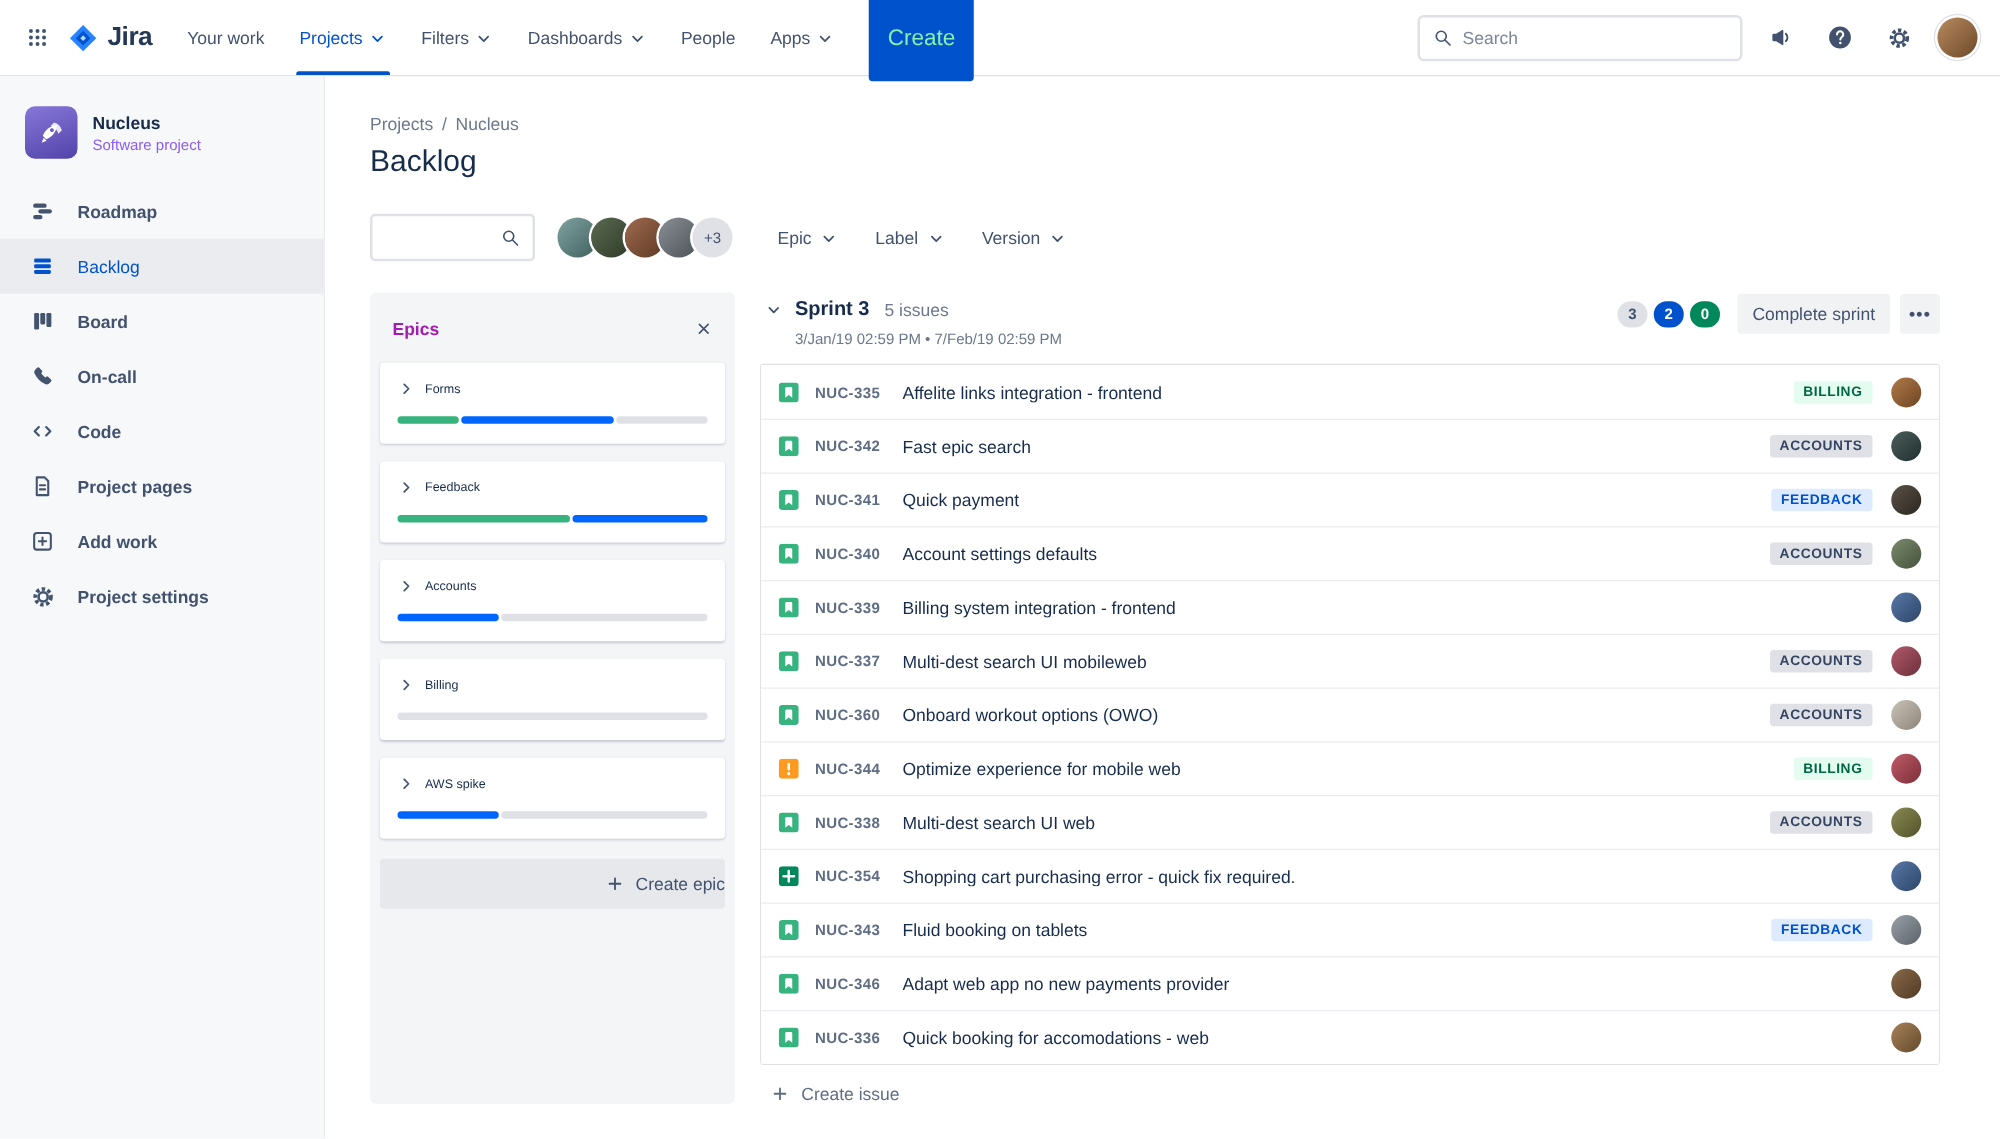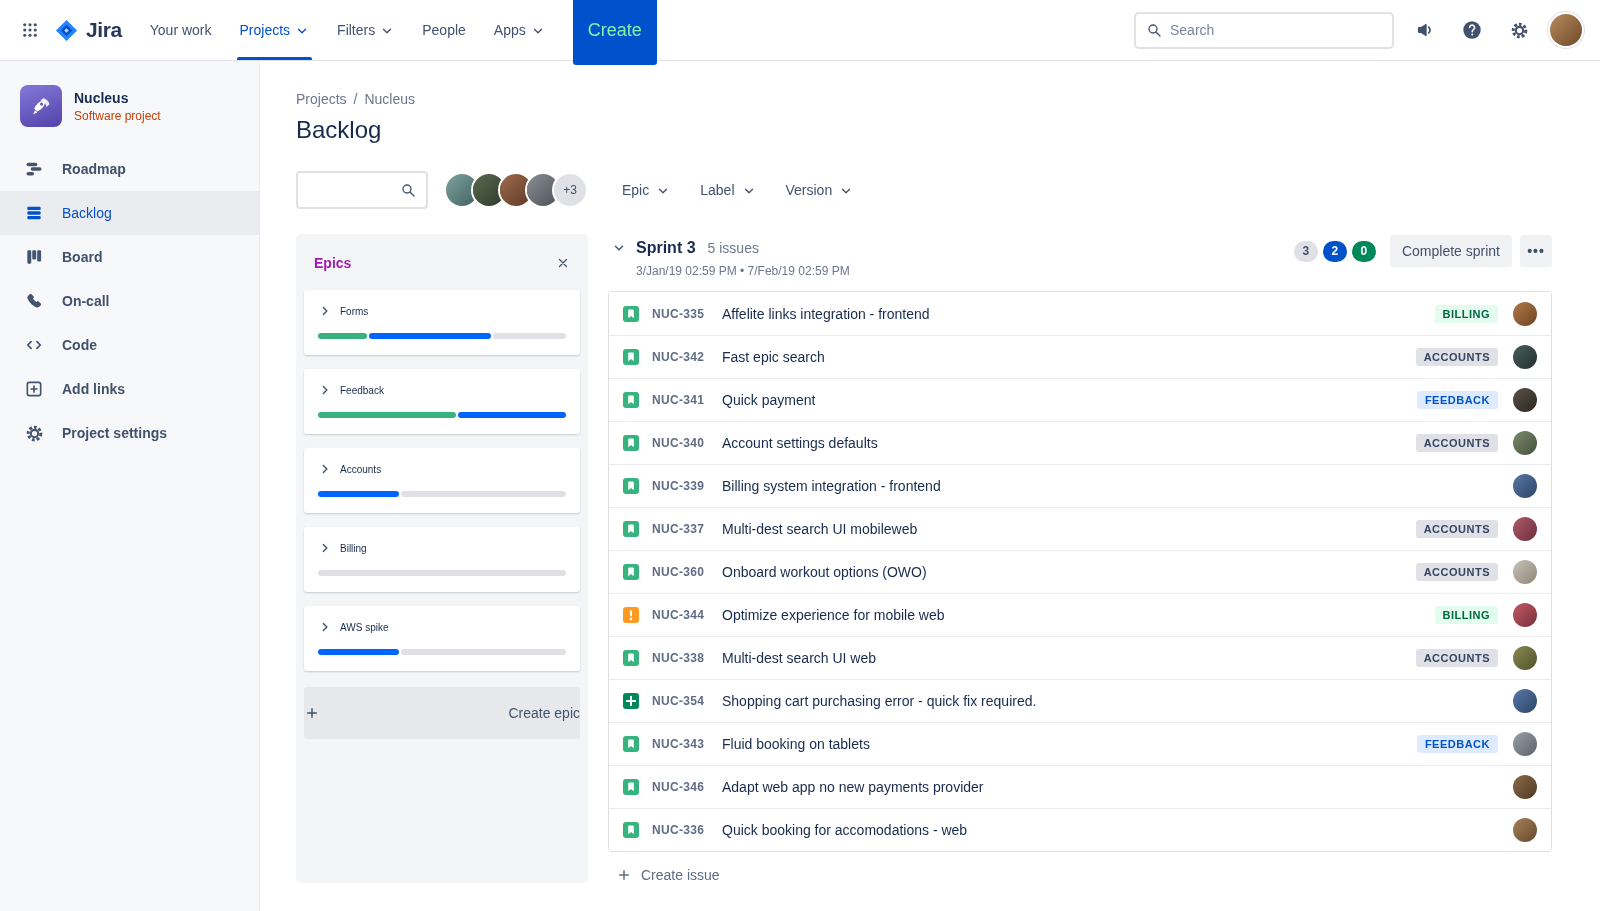--- a/index.html
+++ b/index.html
@@ -42,21 +42,21 @@
 
   
   .body-row { display:flex; flex:1; min-height:0; }
 
   
   .sidebar { width:260px; flex:none; background:#F7F8F9; border-right:1px solid #EBECF0; padding-top:24px; }
   .project-header { display:flex; align-items:center; gap:12px; padding:0 16px 0 20px; margin-bottom:20px; }
   .project-avatar { width:42px; height:42px; border-radius:8px; background:linear-gradient(160deg,#8777D9,#5243AA);
                     display:flex; align-items:center; justify-content:center; }
   .project-name { font-size:14px; font-weight:700; color:#172B4D; }
-  .project-type { font-size:12px; color:#c2410c; margin-top:3px; }
+  .project-type { font-size:12px; color:#8b5cf6; margin-top:3px; }
   .sidebar-item { width:100%; height:44px; display:flex; align-items:center; gap:17px; padding:0 12px 0 23px;
                   font-size:14px; color:#42526E; text-align:left;font-weight:bold; }
   .sidebar-item .icon { color:#44546F; width:22px; }
   .sidebar-item.active { background:#EBECF0; color:#0052CC; font-weight:500; }
   .sidebar-item.active .icon { color:#0052CC; }
 
   
   .main { flex:1; min-width:0; padding:30px 48px 28px 36px; display:flex; flex-direction:column; }
   .breadcrumb { font-size:14px; color:#6B778C; display:flex; gap:7px; }
   .breadcrumb a { color:#6B778C; text-decoration:none; cursor:pointer; }
@@ -79,21 +79,21 @@
 
   
   .epics-panel { width:292px; flex:none; background:#F4F5F7; border-radius:5px; padding:8px; display:flex; flex-direction:column; }
   .epics-header { display:flex; align-items:center; justify-content:space-between; padding:8px 4px 14px 10px; }
   .epics-title { font-size:14px; font-weight:600; color:#a21caf; }
   .epic-card { background:#fff; border-radius:3px; box-shadow:0 1px 2px rgba(9,30,66,0.2); padding:14px 14px 16px; margin-bottom:14px; }
   .epic-name-row { display:flex; align-items:center; gap:8px; margin-bottom:15px; color:#44546F; }
   .epic-name { font-size:10px; font-weight:400; color:#172B4D; }
   .epic-progress { display:flex; gap:2px; height:6px; }
   .epic-progress .seg { border-radius:3px; height:100%; }
-  .create-epic { display:flex; align-items:center; justify-content:space-between; gap:8px; height:52px; width:100%;
+  .create-epic { display:flex; align-items:center; justify-content:flex-end; gap:8px; height:40px; width:100%;
                  background:rgba(9,30,66,0.06); border-radius:3px; color:#42526E; font-size:14px; font-weight:500; margin-top:2px; }
 
   
   .sprint-area { flex:1; min-width:0; display:flex; flex-direction:column; }
   .sprint-header { display:flex; align-items:flex-start; justify-content:space-between; padding:3px 0 13px; }
   .sprint-title-row { display:flex; align-items:center; gap:6px; }
   .sprint-name { font-size:16px; font-weight:600; color:#172B4D; }
   .sprint-count { font-size:14px; color:#6B778C; margin-left:6px; }
   .sprint-dates { font-size:12px; color:#6B778C; margin:5px 0 0 28px; }
   .sprint-right { display:flex; align-items:center; gap:8px; margin-top:-2px; }
@@ -156,20 +156,28 @@
           <button class="nav-item active">
     <span class="nav-label">Projects</span>
     <span class="icon chev">
               <svg width="14" height="14" viewBox="0 0 24 24" fill="none" stroke="currentColor" stroke-width="2.4" stroke-linecap="round" stroke-linejoin="round">
                 <path d="M6 9.2l6 6 6-6"></path>
               </svg>
             </span>
   </button>
           <button class="nav-item">
     <span class="nav-label">Filters</span>
+    <span class="icon chev">
+              <svg width="14" height="14" viewBox="0 0 24 24" fill="none" stroke="currentColor" stroke-width="2.4" stroke-linecap="round" stroke-linejoin="round">
+                <path d="M6 9.2l6 6 6-6"></path>
+              </svg>
+            </span>
+  </button>
+          <button class="nav-item">
+    <span class="nav-label">Dashboards</span>
     <span class="icon chev">
               <svg width="14" height="14" viewBox="0 0 24 24" fill="none" stroke="currentColor" stroke-width="2.4" stroke-linecap="round" stroke-linejoin="round">
                 <path d="M6 9.2l6 6 6-6"></path>
               </svg>
             </span>
   </button>
           <button class="nav-item">
     <span class="nav-label">People</span>
 
   </button>
@@ -285,25 +293,34 @@
     <span class="icon">
               <svg width="20" height="20" viewBox="0 0 24 24" fill="none" stroke="currentColor" stroke-width="2.1" stroke-linecap="round" stroke-linejoin="round">
                 <path d="M8.5 8l-4 4 4 4M15.5 8l4 4-4 4"></path>
               </svg>
             </span>
     <span class="sb-label">Code</span>
   </button>
           <button class="sidebar-item">
     <span class="icon">
               <svg width="20" height="20" viewBox="0 0 24 24" fill="none" stroke="currentColor" stroke-width="2">
+                <path d="M6.5 3.5h7.6l3.4 3.4v13.6H6.5V3.5z" stroke-linejoin="round"></path>
+                <path d="M9.5 11h5M9.5 15h5" stroke-linecap="round"></path>
+              </svg>
+            </span>
+    <span class="sb-label">Project pages</span>
+  </button>
+          <button class="sidebar-item">
+    <span class="icon">
+              <svg width="20" height="20" viewBox="0 0 24 24" fill="none" stroke="currentColor" stroke-width="2">
                 <rect x="4" y="4" width="16" height="16" rx="2.5"></rect>
                 <path d="M12 8.5v7M8.5 12h7" stroke-linecap="round"></path>
               </svg>
             </span>
-    <span class="sb-label">Add links</span>
+    <span class="sb-label">Add work</span>
   </button>
           <button class="sidebar-item">
     <span class="icon">
               <svg width="21" height="21" viewBox="0 0 24 24" fill="none" stroke="currentColor">
                 <circle cx="12" cy="12" r="7.2" stroke-width="3.4" stroke-dasharray="3.1 2.3"></circle>
                 <circle cx="12" cy="12" r="4.2" stroke-width="2.4"></circle>
               </svg>
             </span>
     <span class="sb-label">Project settings</span>
   </button>

